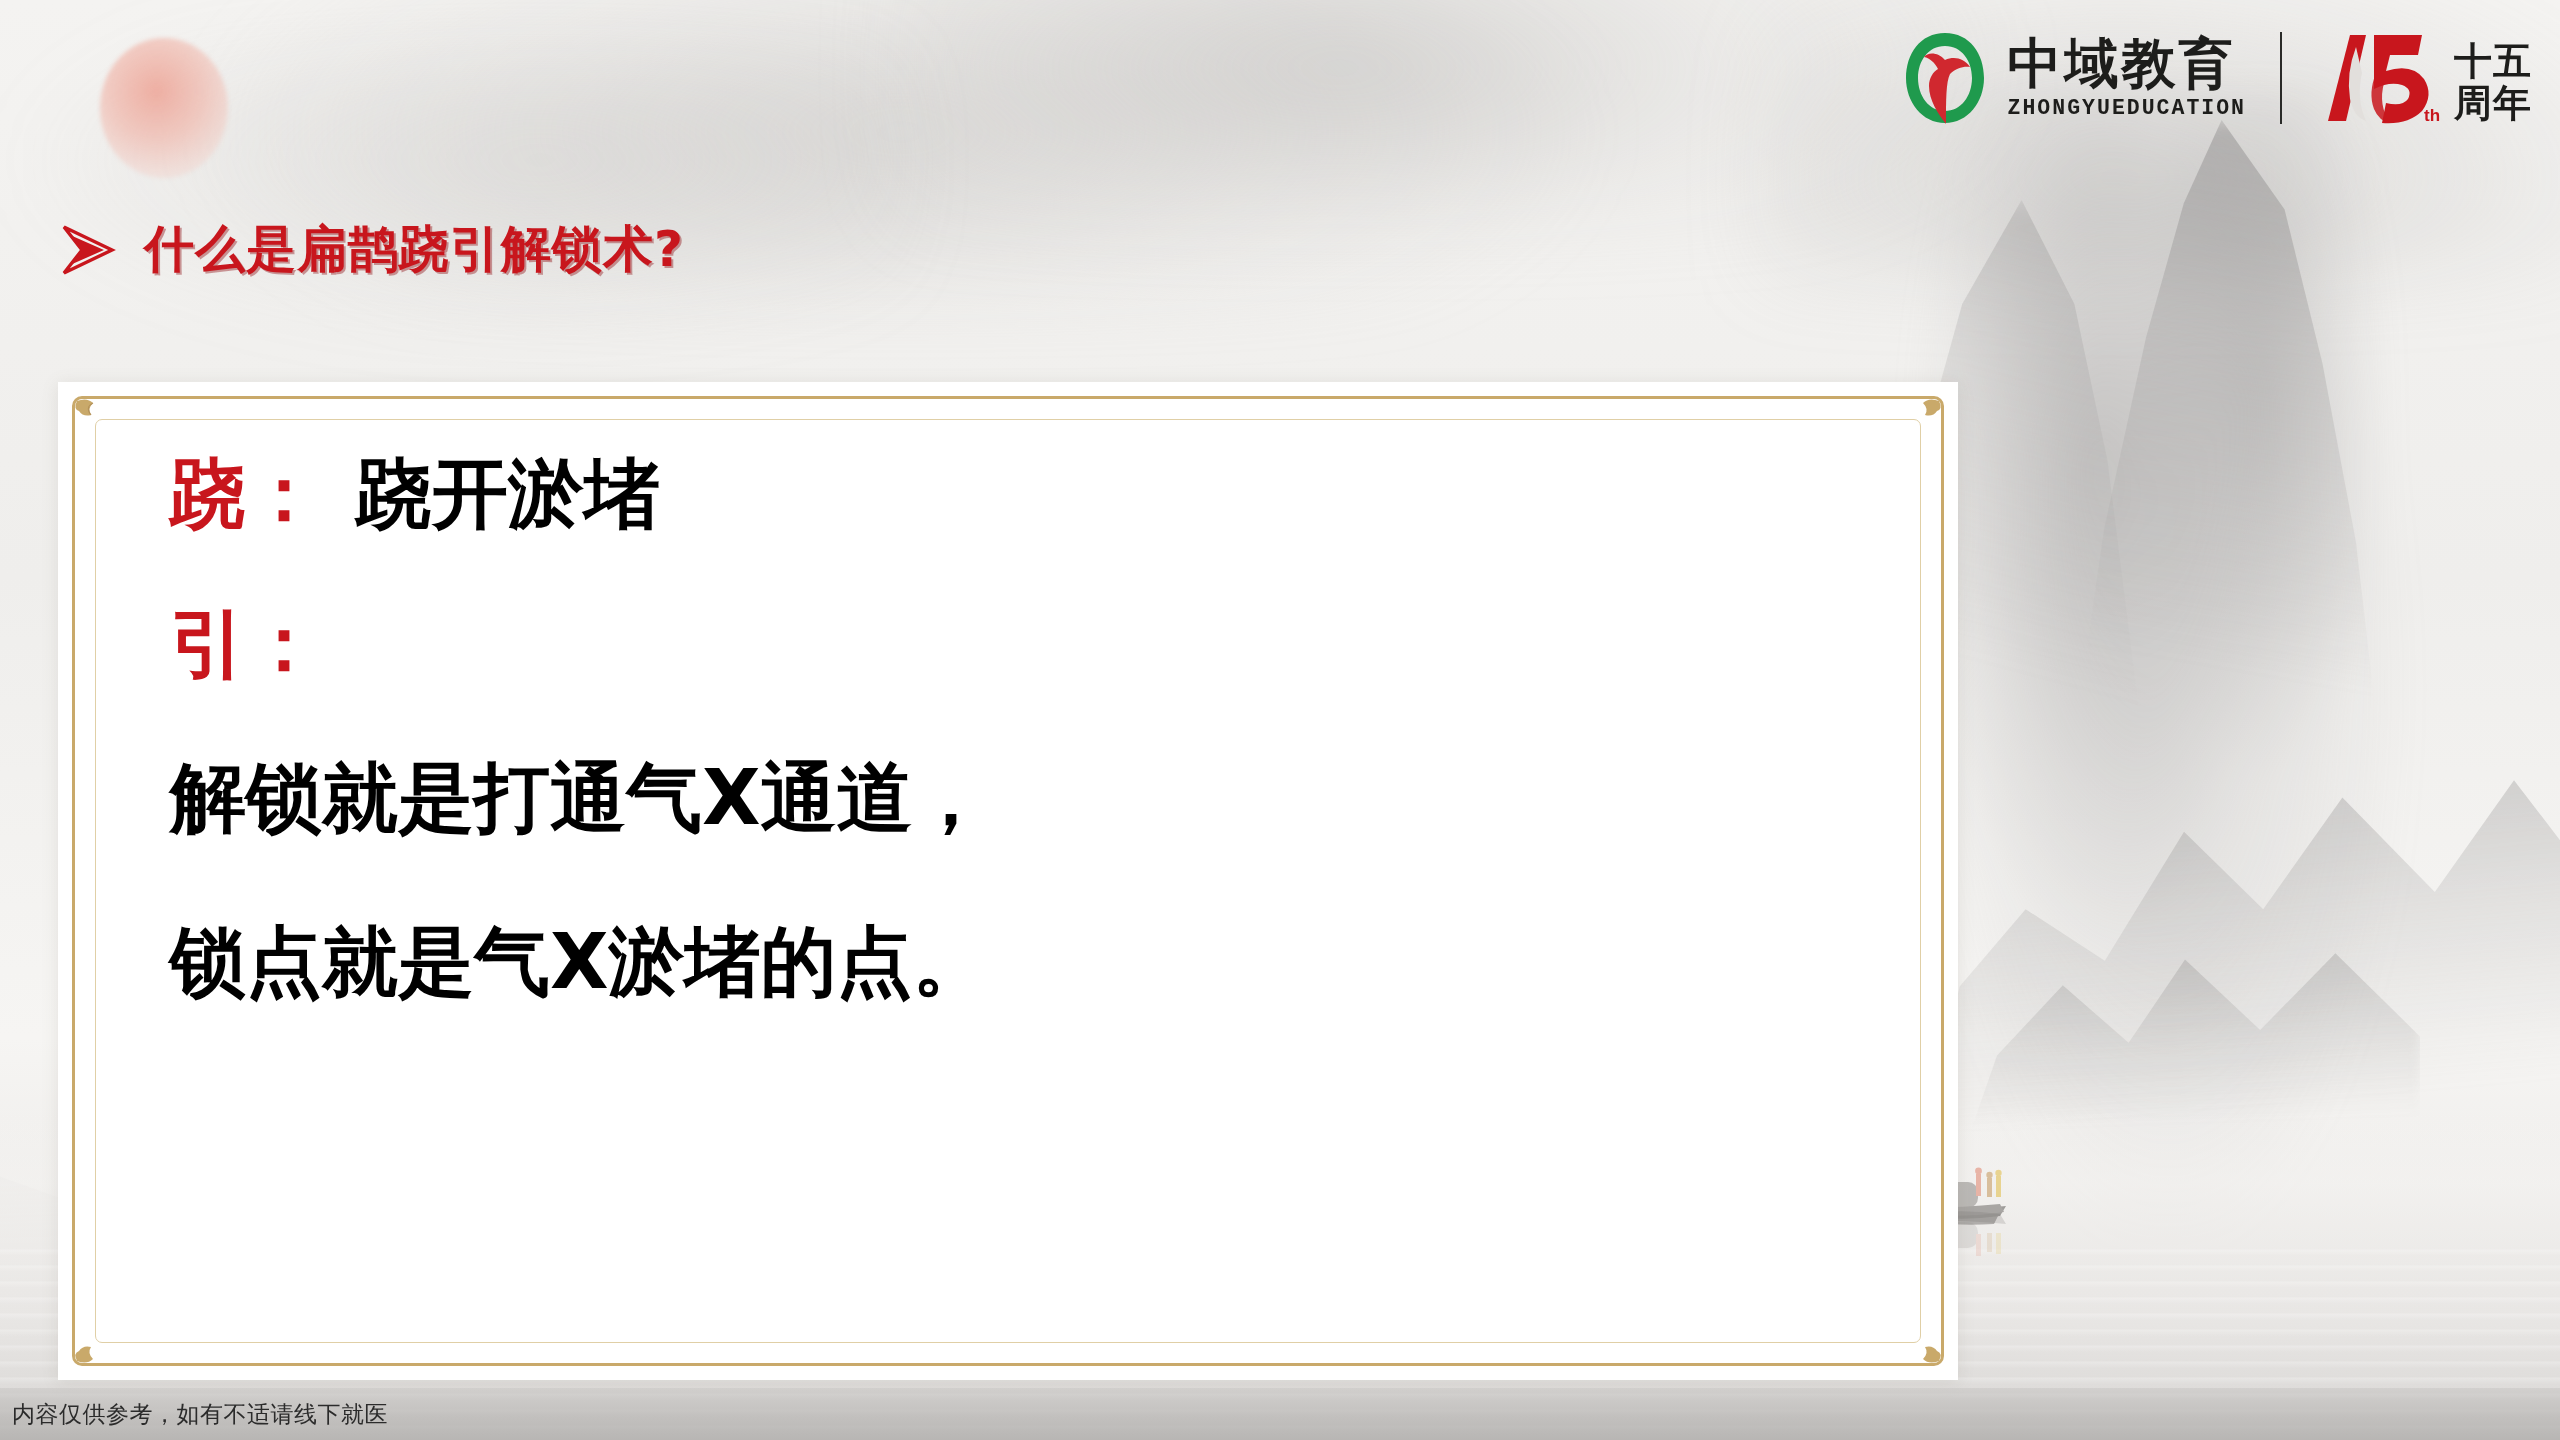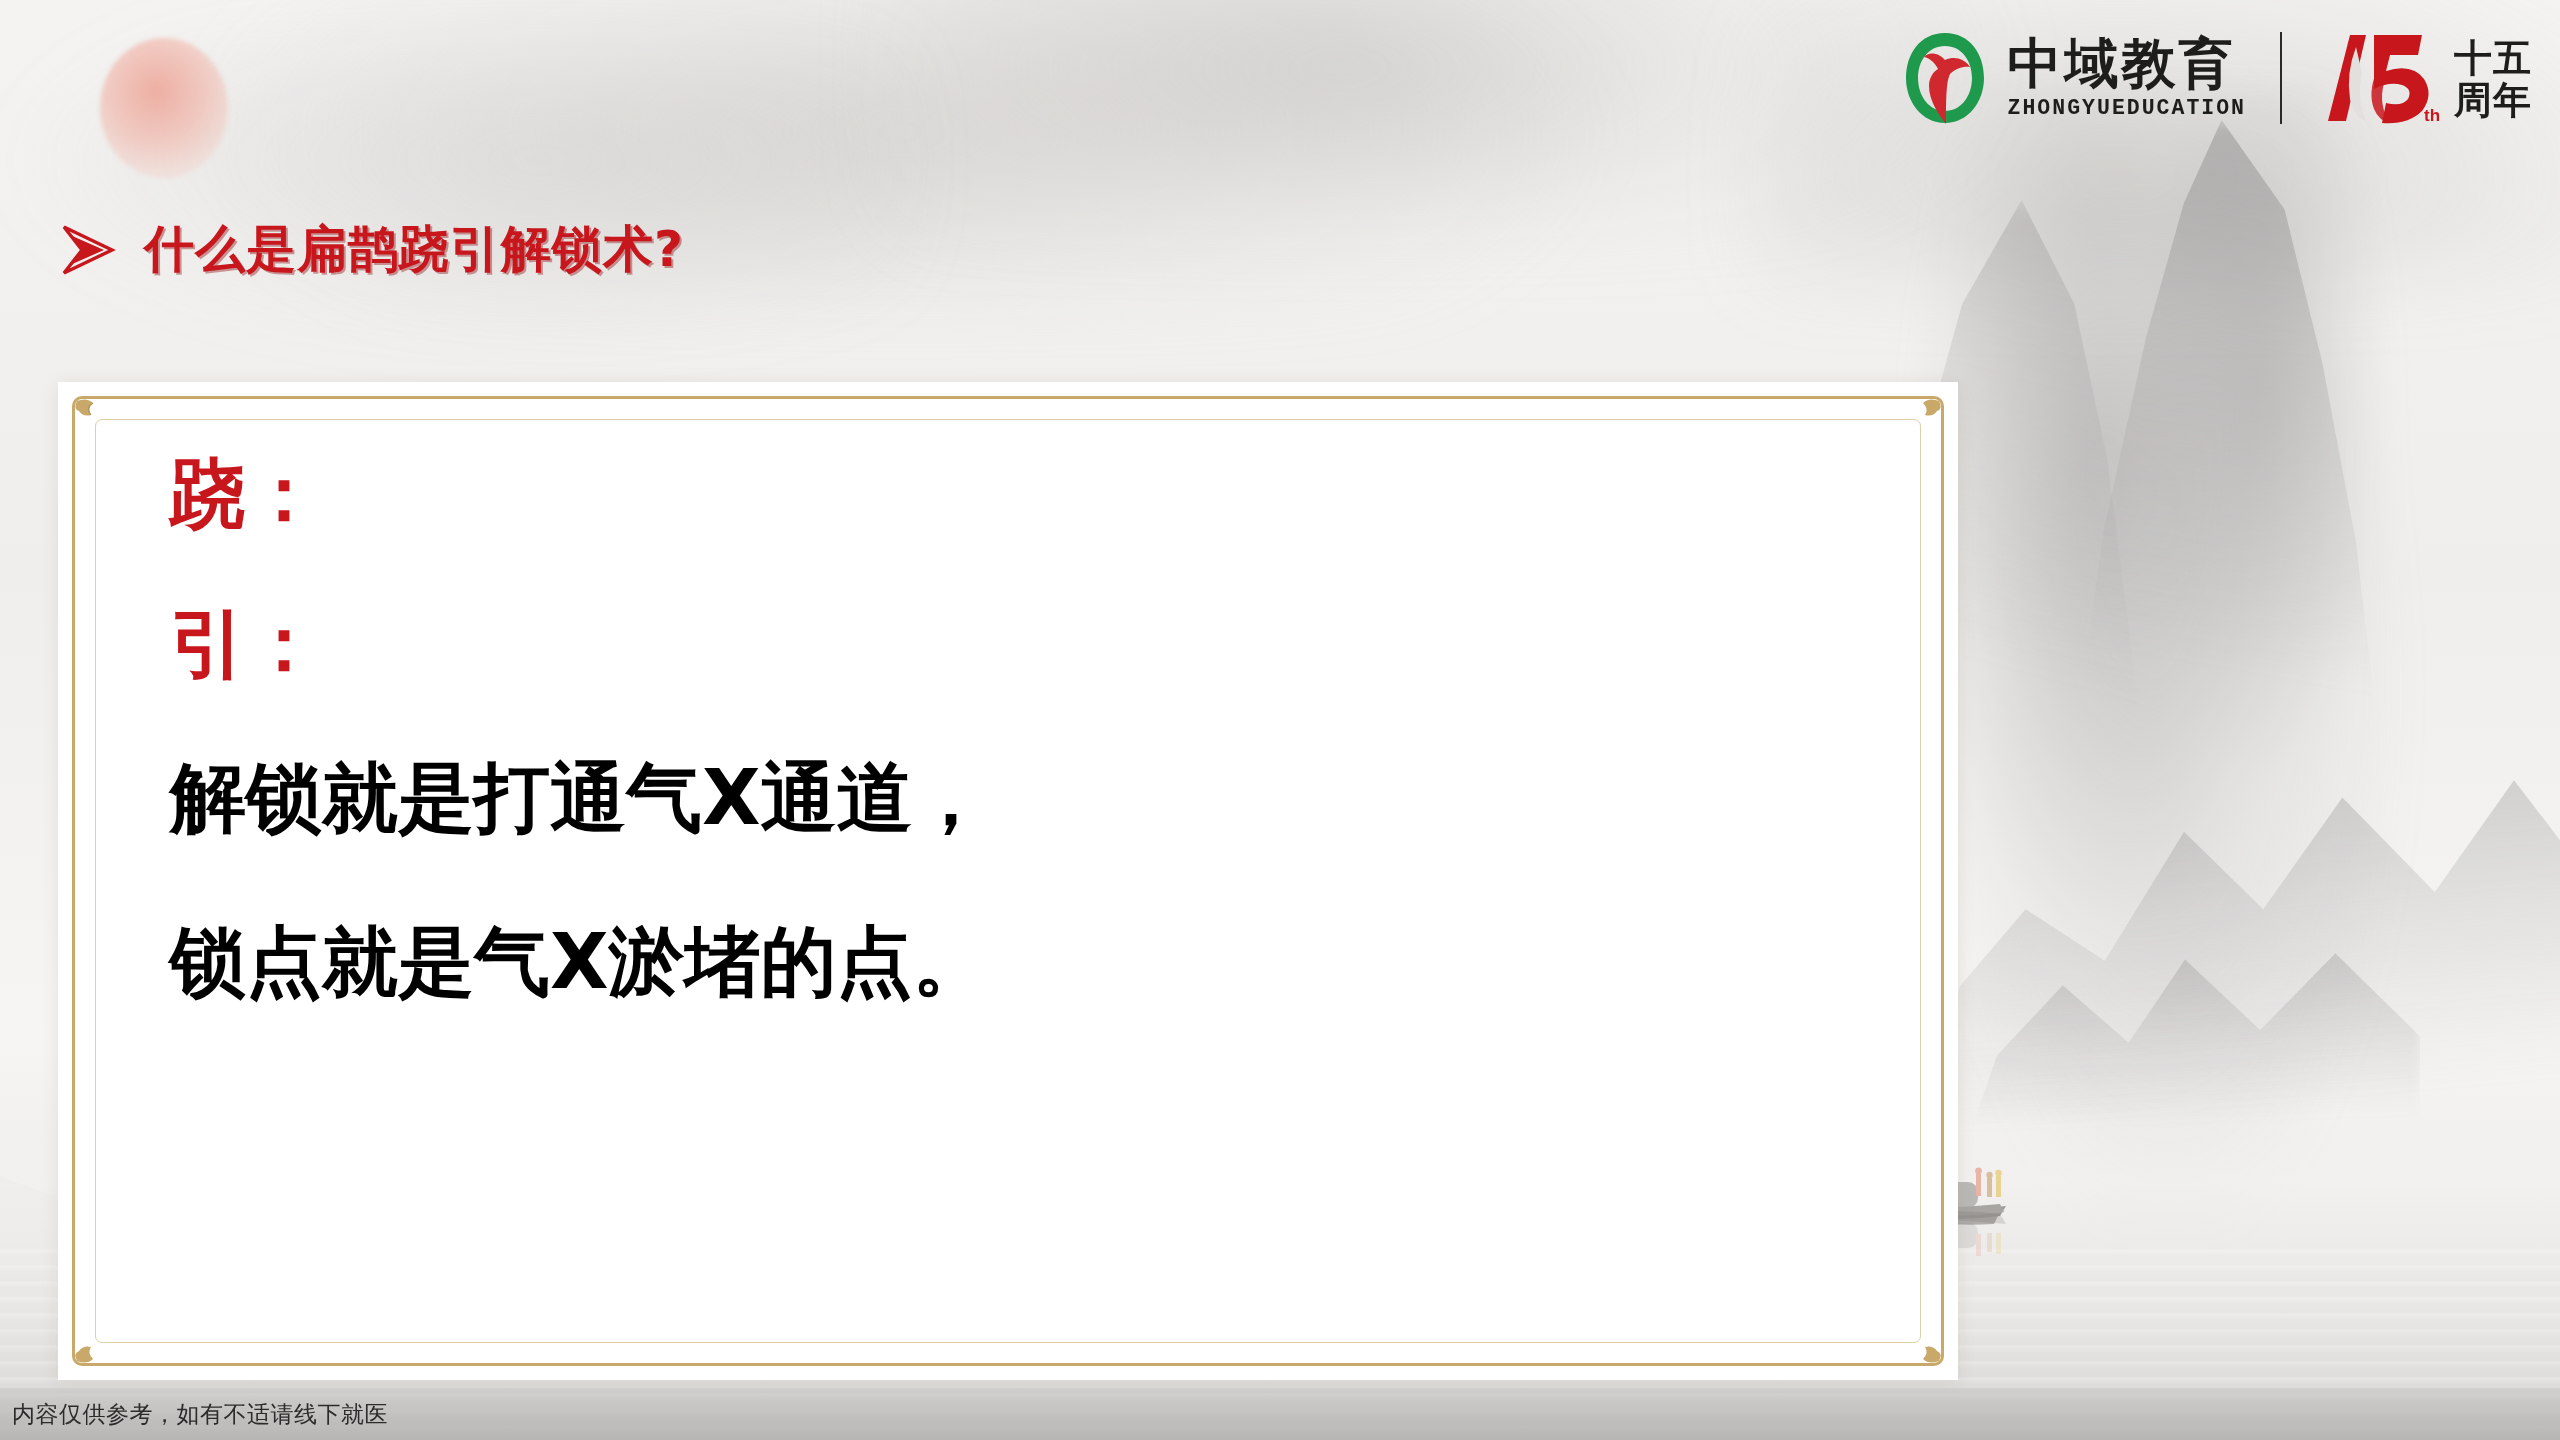--- a/index.html
+++ b/index.html
@@ -118,21 +118,21 @@
   }
   .logo-en {
     font-family:Liberation Mono, monospace;
     font-size:21.5px; font-weight:600; color:#1d1d1b;
     letter-spacing:2.0px; margin-top:5px; white-space:nowrap;
   }
   .logo-div { width:2px; height:92px; background:#2a2a28; margin:0 14px; }
   .anniv { display:flex; align-items:flex-end; gap:10px; }
   .anniv-num { width:128px; height:98px; }
   .anniv-cn {
-    font-family:Liberation Mono, monospace;
+    font-family:Liberation Sans, sans-serif;
     font-size:38px; font-weight:700; color:#1d1d1b;
     line-height:1.12; letter-spacing:1px; padding-bottom:2px;
   }
 
   
   .title-row {
     position:absolute; top:216px; left:60px;
     display:flex; align-items:center; gap:28px;
   }
   .title-bullet { width:56px; height:54px; flex:0 0 auto; }
@@ -304,20 +304,21 @@
         <path d="M6 6 Q 16 2 22 8 Q 16 14 20 20 Q 12 22 8 16 Q 2 14 6 6 Z" fill="#c9a96a"></path>
       </svg>
       <svg class="corner br" viewBox="0 0 46 46">
         <path d="M6 6 Q 16 2 22 8 Q 16 14 20 20 Q 12 22 8 16 Q 2 14 6 6 Z" fill="#c9a96a"></path>
       </svg>
     </div>
 
     <div class="card-body">
       <div class="line l1">
         <span class="lbl">跷：</span>
+        <span class="val">跷开淤堵</span>
       </div>
       <div class="line l2">
         <span class="lbl">引：</span>
       </div>
       <div class="line l3">
         <span class="val">解锁就是打通气X通道，</span>
       </div>
       <div class="line l4">
         <span class="val">锁点就是气X淤堵的点。</span>
       </div>

